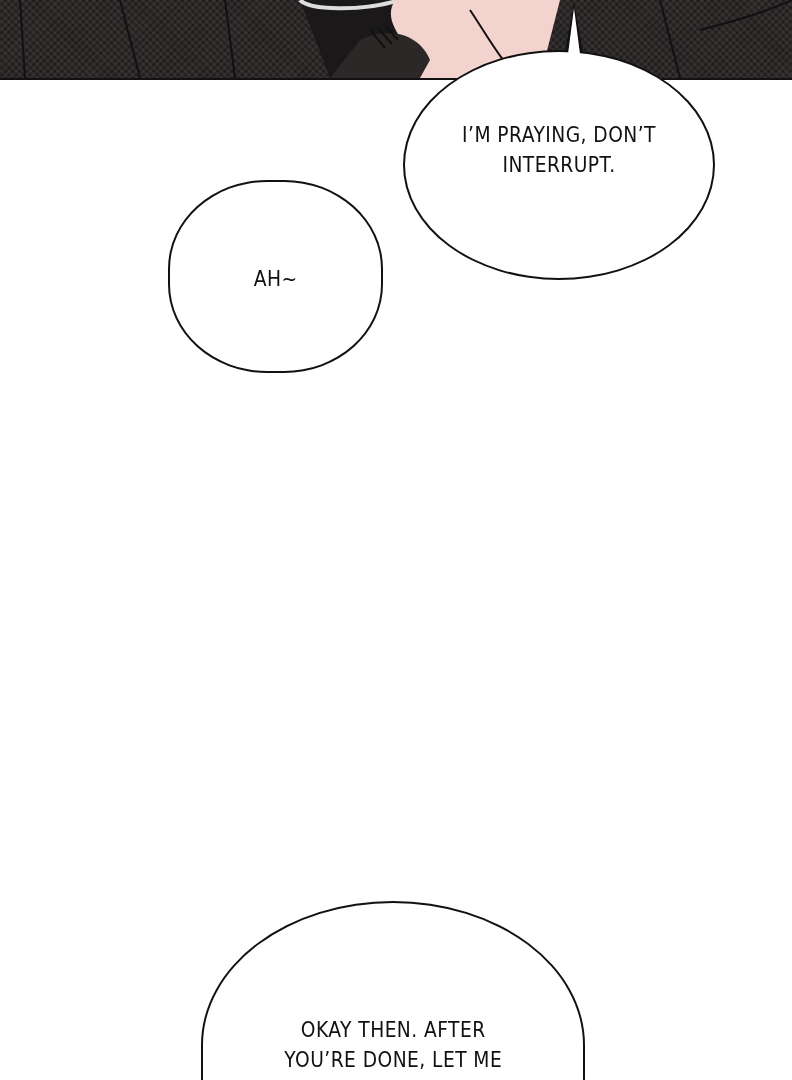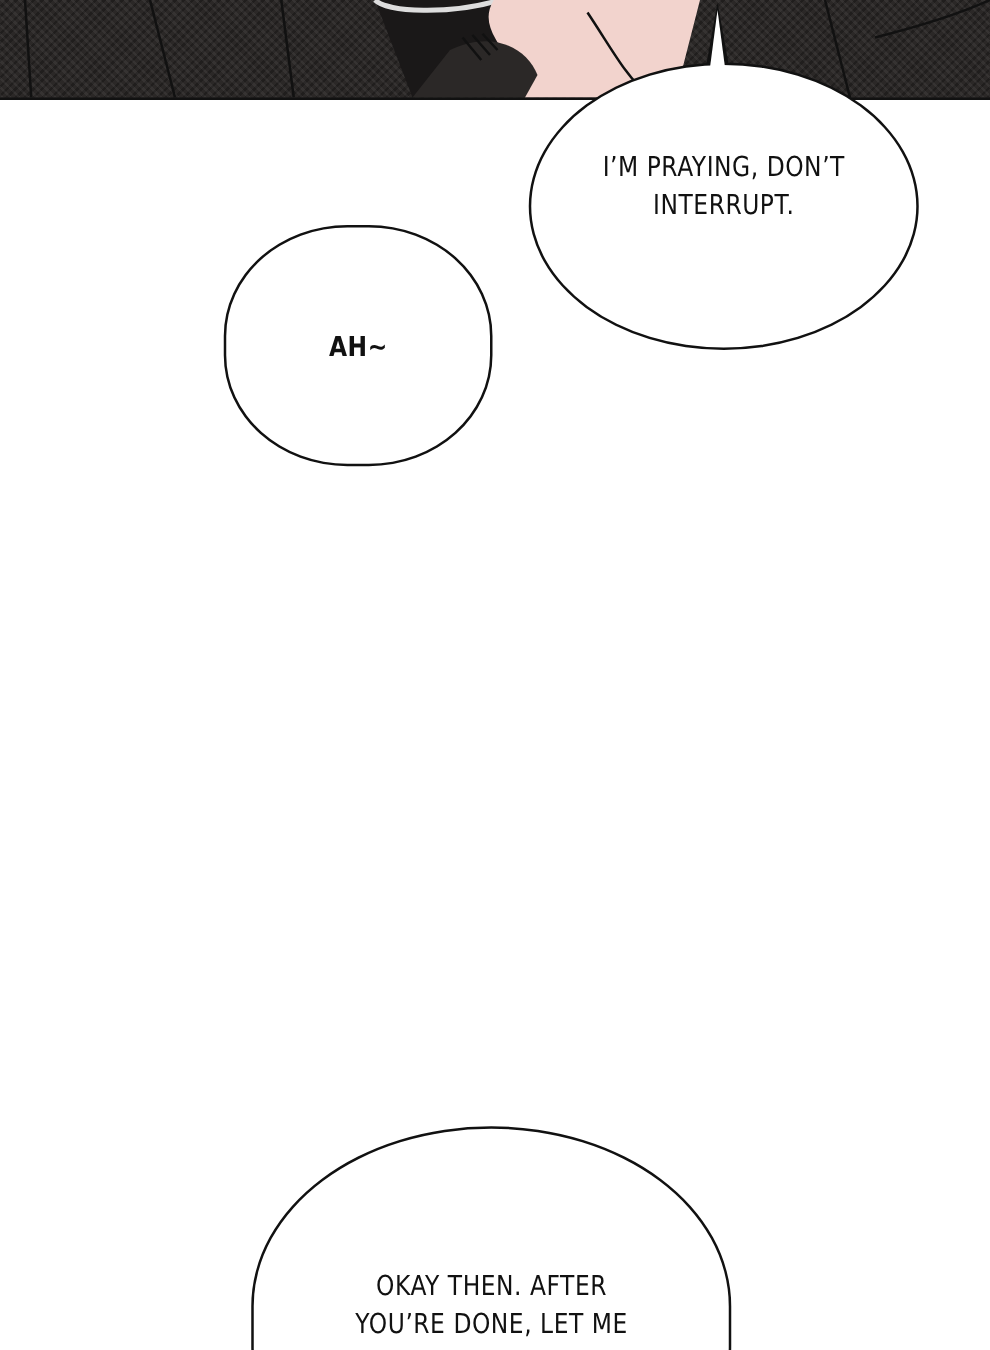--- a/index.html
+++ b/index.html
@@ -9,23 +9,23 @@
              background:#2b2827;
              background-image:
                repeating-linear-gradient(45deg, rgba(255,255,255,0.05) 0 2px, transparent 2px 5px),
                repeating-linear-gradient(-45deg, rgba(0,0,0,0.25) 0 2px, transparent 2px 5px);
              border-bottom:2px solid #111; }
     .panel svg { position:absolute; left:0; top:0; }
     .bubble { position:absolute; background:#fff; border:2.5px solid #111; box-sizing:border-box;
               display:flex; align-items:center; justify-content:center; text-align:center; }
     .btext { font-family:"DejaVu Sans", sans-serif; color:#111; font-size:22px; line-height:30px;
              letter-spacing:0.5px; transform:scaleX(0.85); }
-    #b1 { left:423px; top:50px; width:312px; height:230px; border-radius:50% / 50%; }
+    #b1 { left:403px; top:50px; width:312px; height:230px; border-radius:50% / 50%; }
     #b1 .btext { margin-top:-30px; }
-    #b2 { left:179px; top:180px; width:215px; height:193px; border-radius:46% / 46%;font-weight:bold; }
+    #b2 { left:168px; top:180px; width:215px; height:193px; border-radius:46% / 46%; }
     #b2 .btext { margin-top:5px; }
     #b3 { left:201px; top:901px; width:384px; height:320px; border-radius:50% / 45%; align-items:flex-start; }
     #b3 .btext { margin-top:112px; }
     .tail { position:absolute; left:565px; top:2px; width:0; height:0;
             border-left:9px solid transparent; border-right:9px solid transparent; border-bottom:50px solid #111; }
     .tail-in { position:absolute; left:568px; top:8px; width:0; height:0;
             border-left:6px solid transparent; border-right:6px solid transparent; border-bottom:46px solid #fff; }
   </style>
 </head>
 <body>

